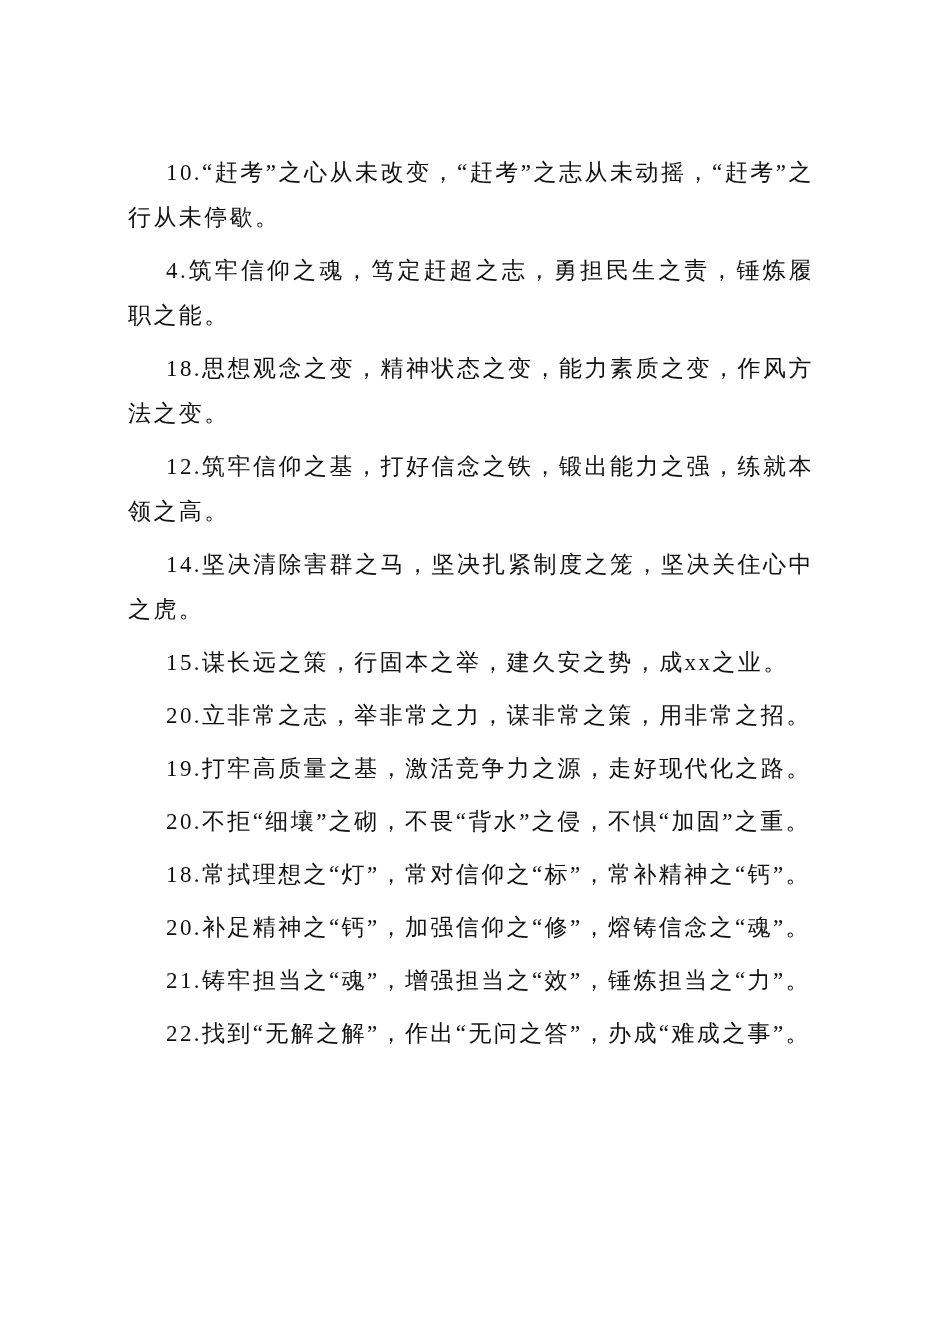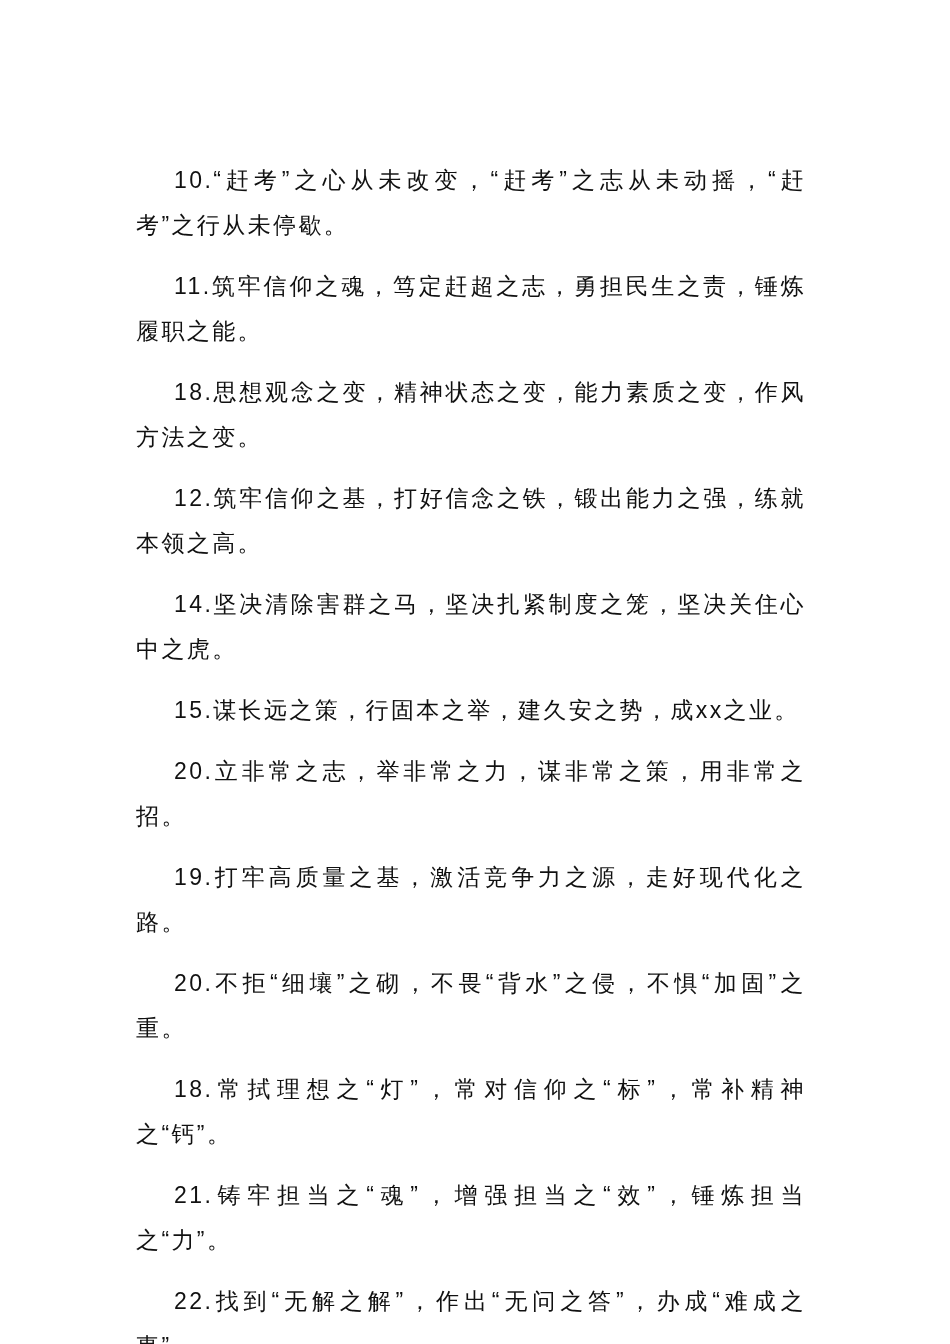--- a/index.html
+++ b/index.html
@@ -1,33 +1,34 @@
 <!DOCTYPE html>
 <html><head>
 <meta charset="utf-8">
 <style>
   html, body { margin:0; padding:0; background:#ffffff; }
   body { width:950px; height:1344px; position:relative; overflow:hidden; }
   .page { position:absolute; left:120px; top:142px; width:702px; }
   .para {
-    font-family: Liberation Sans, sans-serif;
+    font-family: Liberation Serif, serif;
     font-size:23px; line-height:45px; color:#111;
-    text-indent:38px; margin:16px; text-align:justify;
+    text-indent:38px; margin:8px; text-align:justify;
     letter-spacing:2.4px;
   }
 </style>
 </head>
 <body>
 
 <div class="page">
   <p class="para">10.“赶考”之心从未改变，“赶考”之志从未动摇，“赶考”之行从未停歇。</p>
-  <p class="para">11.筑牢信仰之魂，笃定赶超之志，勇担民生之责，锤炼履职之能。</p>
+  <p class="para">4.筑牢信仰之魂，笃定赶超之志，勇担民生之责，锤炼履职之能。</p>
   <p class="para">18.思想观念之变，精神状态之变，能力素质之变，作风方法之变。</p>
   <p class="para">12.筑牢信仰之基，打好信念之铁，锻出能力之强，练就本领之高。</p>
   <p class="para">14.坚决清除害群之马，坚决扎紧制度之笼，坚决关住心中之虎。</p>
   <p class="para">15.谋长远之策，行固本之举，建久安之势，成xx之业。</p>
   <p class="para">20.立非常之志，举非常之力，谋非常之策，用非常之招。</p>
   <p class="para">19.打牢高质量之基，激活竞争力之源，走好现代化之路。</p>
   <p class="para">20.不拒“细壤”之砌，不畏“背水”之侵，不惧“加固”之重。</p>
   <p class="para">18.常拭理想之“灯”，常对信仰之“标”，常补精神之“钙”。</p>
+  <p class="para">20.补足精神之“钙”，加强信仰之“修”，熔铸信念之“魂”。</p>
   <p class="para">21.铸牢担当之“魂”，增强担当之“效”，锤炼担当之“力”。</p>
   <p class="para">22.找到“无解之解”，作出“无问之答”，办成“难成之事”。</p>
 </div>
 
 </body></html>

